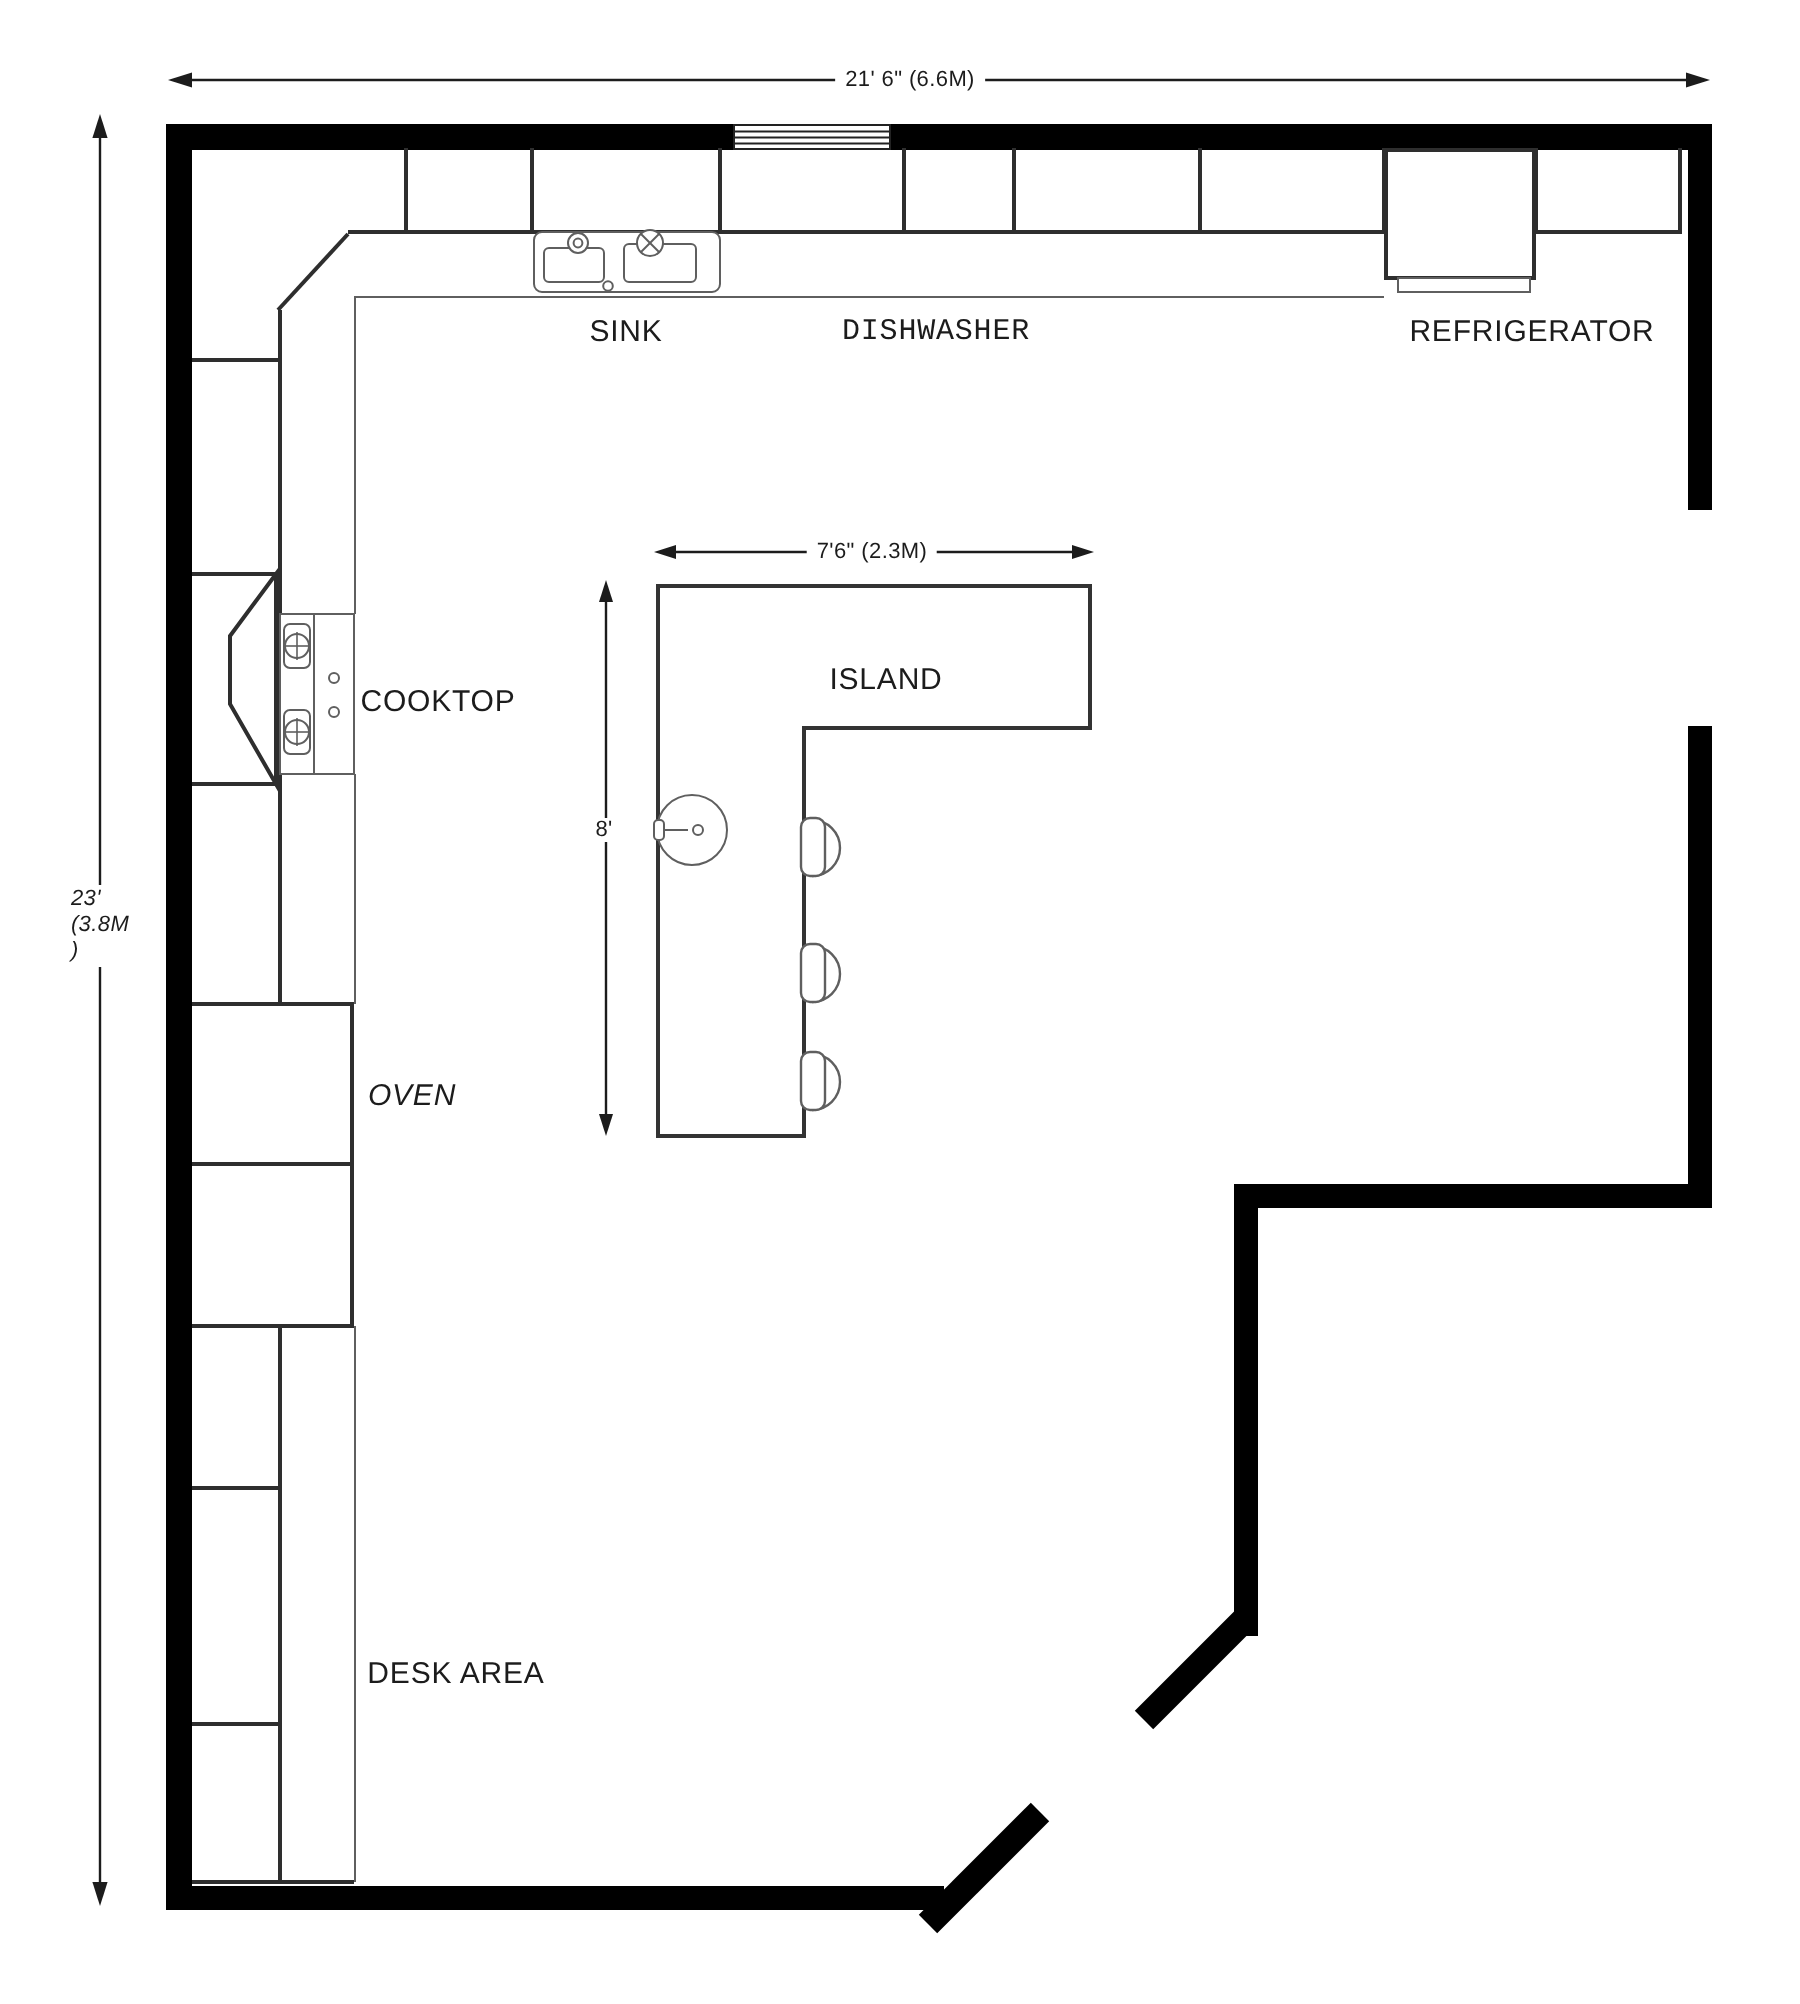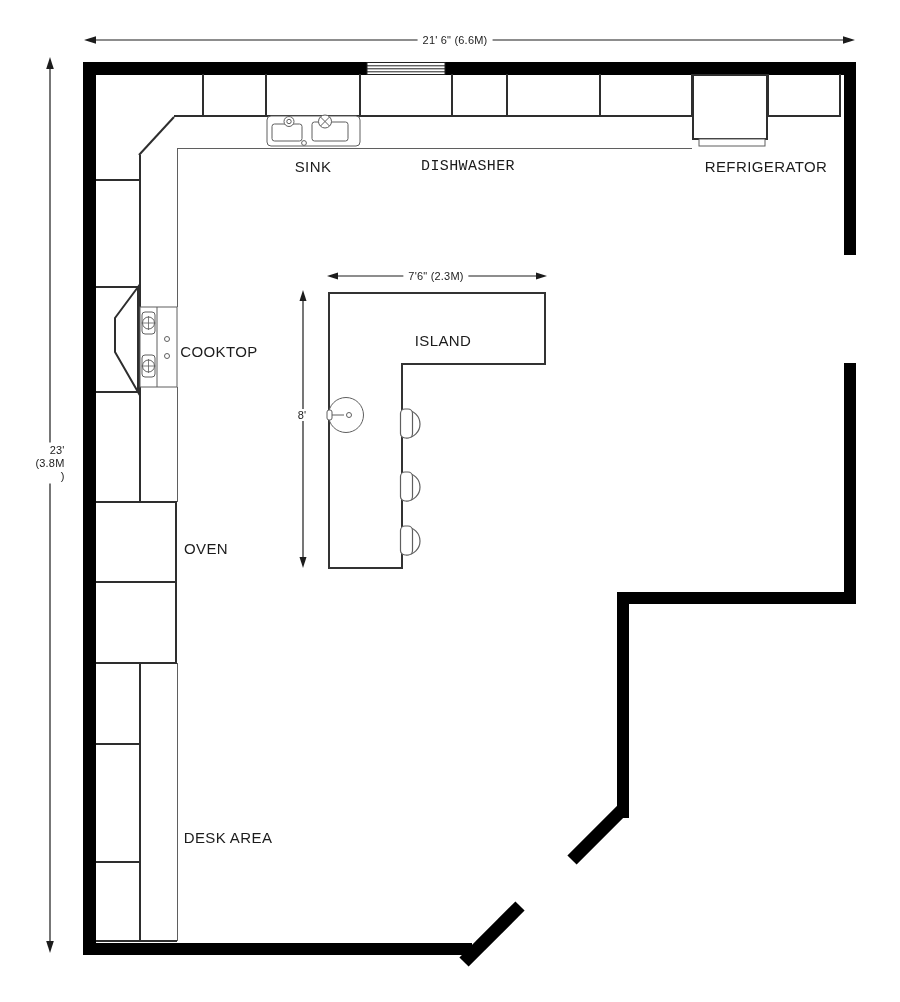--- a/index.html
+++ b/index.html
@@ -3,21 +3,21 @@
 <meta charset="utf-8">
 <style>
   html,body{margin:0;padding:0;background:#ffffff;}
   .plan{position:relative;width:900px;height:1002px;background:#fff;overflow:hidden;
         font-family:"Liberation Sans",sans-serif;}
   .plan svg{position:absolute;left:0;top:0;}
   .lbl{position:absolute;transform:translate(-50%,-50%);font-size:15px;letter-spacing:.4px;
        color:#1c1c1c;white-space:nowrap;}
   .dim-lbl{position:absolute;transform:translate(-50%,-50%);font-size:11px;letter-spacing:.2px;
        color:#1c1c1c;background:#fff;padding:0 5px;white-space:nowrap;}
-  .dim-stack{text-align:right;line-height:13px;padding:1px 3px;}
+  .dim-stack{text-align:left;line-height:13px;padding:1px 3px;font-style:italic;}
   .dim-stack span{display:block;}
 </style>
 </head>
 <body>
 
 <div class="plan">
 
   <svg width="900" height="1002" viewBox="0 0 900 1002">
 
     <g fill="#000000" stroke="none">
@@ -171,17 +171,17 @@
   </div>
 
   <div class="dim-lbl" style="left:436px;top:276px;">7'6" (2.3M)</div>
 
   <div class="dim-lbl" style="left:302px;top:415px;padding:0 3px;">8'</div>
 
   <div class="lbl" style="left:313px;top:166px;">SINK</div>
   <div class="lbl" style="left:468px;top:166px;font-family:Liberation Mono, monospace;">DISHWASHER</div>
   <div class="lbl" style="left:718px;top:166px;margin-left:48px;">REFRIGERATOR</div>
   <div class="lbl" style="left:219px;top:351px;">COOKTOP</div>
-  <div class="lbl" style="left:206px;top:548px;">OVEN</div>
+  <div class="lbl" style="left:206px;top:548px;font-style:italic;">OVEN</div>
   <div class="lbl" style="left:443px;top:340px;">ISLAND</div>
   <div class="lbl" style="left:228px;top:837px;text-align:center;">DESK AREA</div>
 
 </div>
 
 </body></html>

